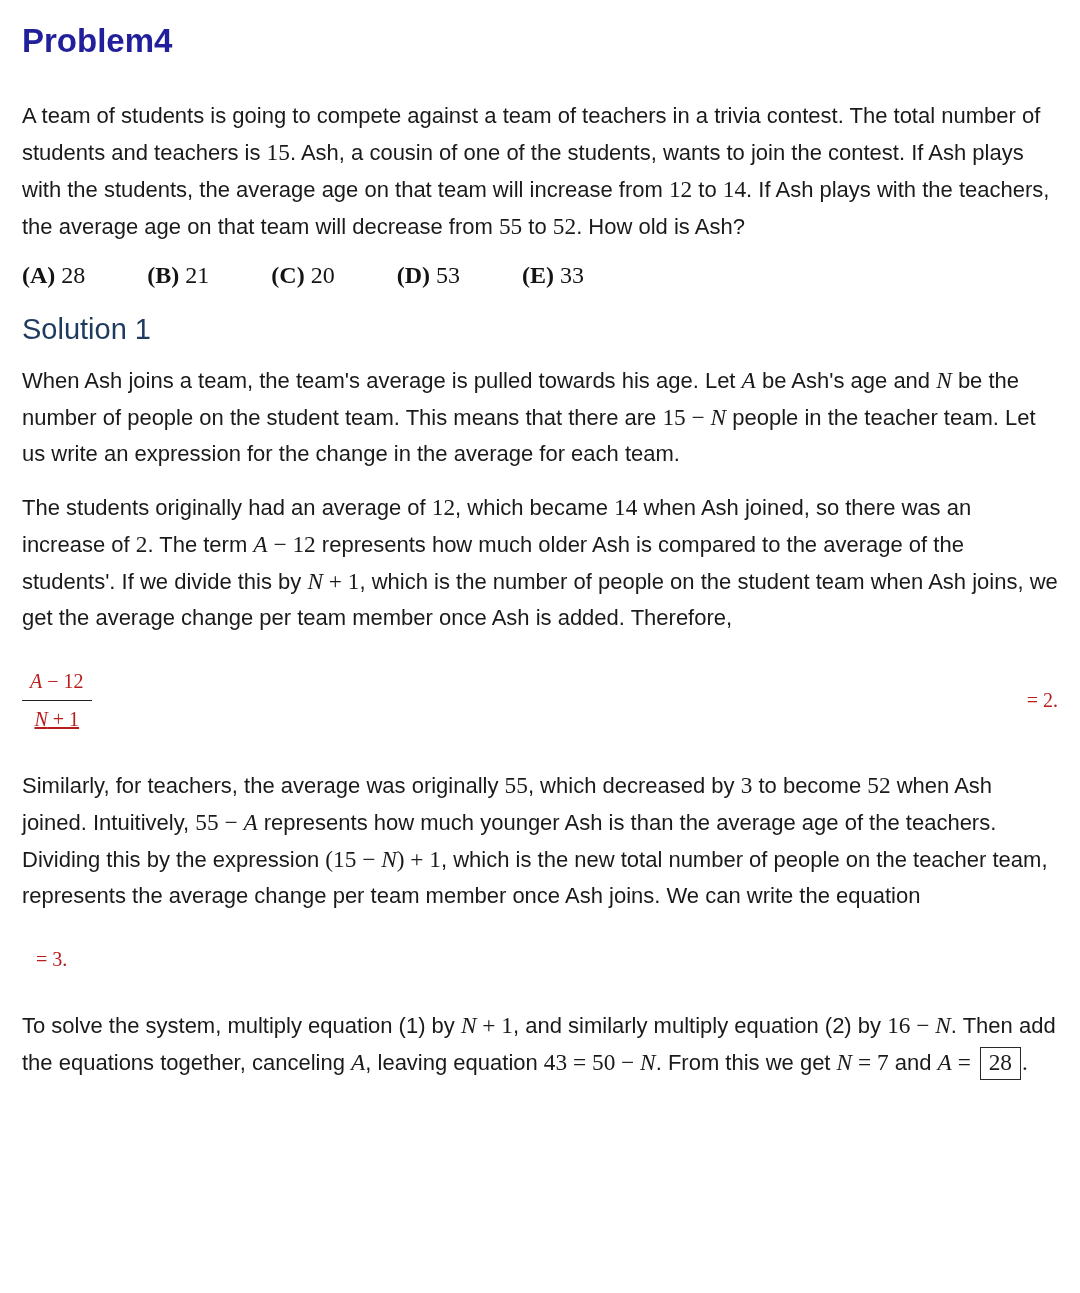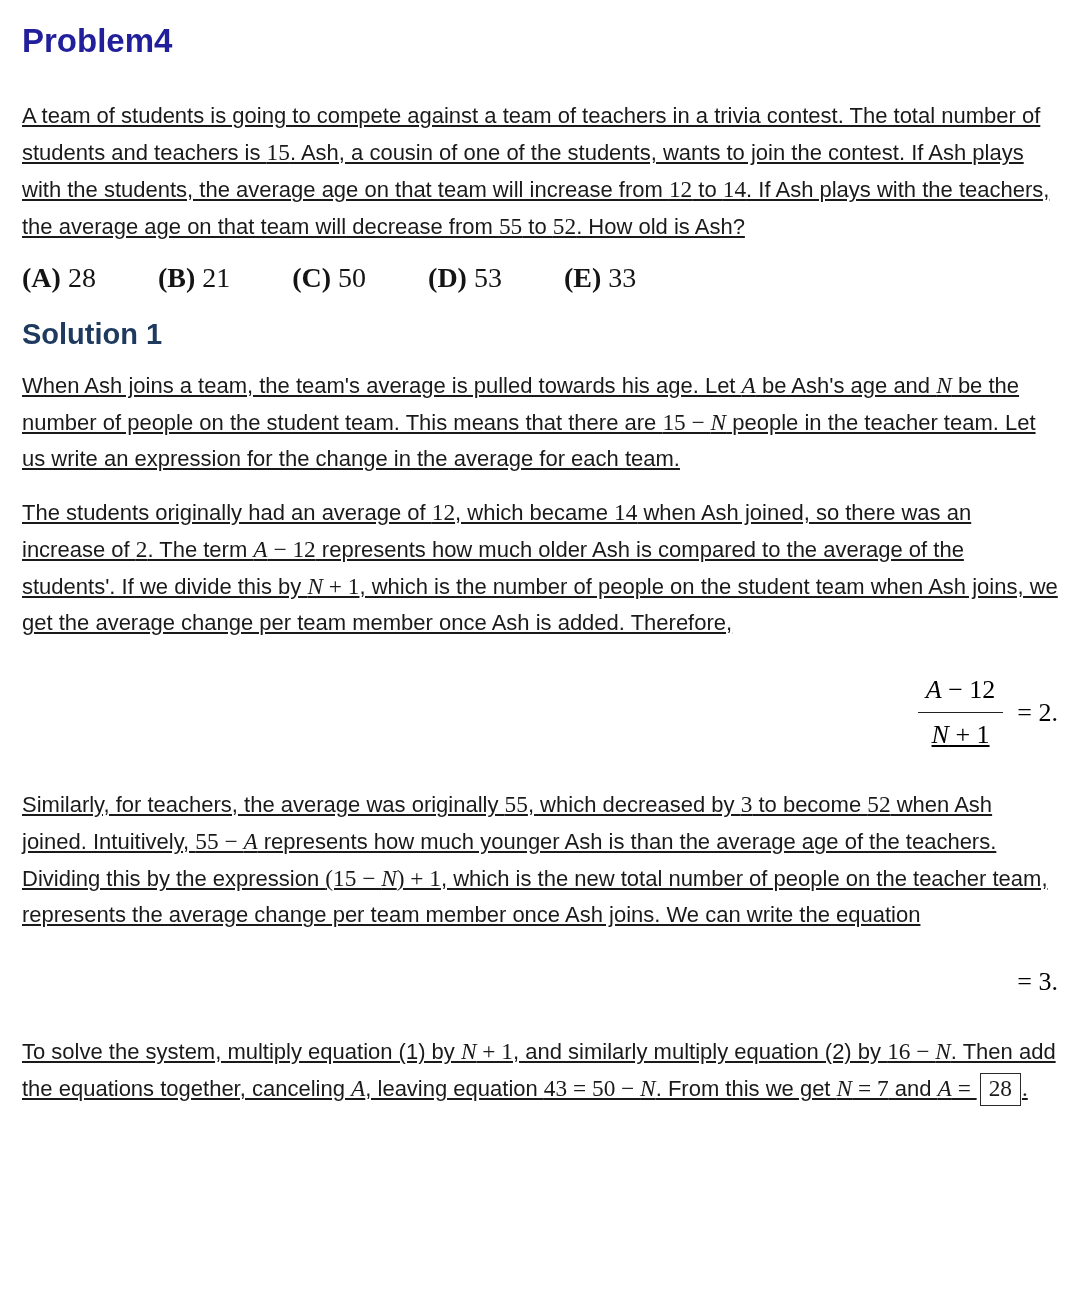--- a/index.html
+++ b/index.html
@@ -18,63 +18,62 @@
   h1.problem-title {
     margin: 8px 0 38px 0;
     font-size: 33px;
     font-weight: 700;
     color: #211f9b;
     letter-spacing: 0px;
   }
   h2.solution-title {
     margin: 24px 0 16px 0;
     font-size: 29px;
-    font-weight: 700;
+    font-weight: 400;
     color: #1e3a5f;
   }
   p.para {
     margin: 0 0 17px 0;
     max-width: 1036px;
     font-size: 22px;
     line-height: 36px;
     color: #1a1a1a;
-    text-decoration: underline;
   }
   
   .seg-p  { font-family: "Liberation Sans", sans-serif; }
   .seg-m  { font-family: "Liberation Serif", "DejaVu Serif", serif; font-size: 1.06em; }
   .seg-mi { font-family: "Liberation Serif", "DejaVu Serif", serif; font-style: italic; font-size: 1.06em; }
   .seg-box {
     font-family: "Liberation Serif", "DejaVu Serif", serif;
     font-size: 1.06em;
     border: 1.5px solid #2a2a2a;
     padding: 1px 8px 3px 8px;
     margin: 0 1px 0 3px;
     display: inline-block;
     line-height: 1.15;
   }
   .choices {
     display: flex;
     gap: 62px;
     margin: 6px 0 10px 0;
     font-family: "Liberation Serif", "DejaVu Serif", serif;
-    font-size: 28px;
+    font-size: 24px;
     color: #141414;
   }
   .choice-label { font-weight: 700; }
   .choice-value { font-weight: 400; }
   .equation {
     display: flex;
-    justify-content: flex-end;
+    justify-content: space-between;
     align-items: center;
     margin: 34px 0 36px 0;
     max-width: 1036px;
     font-family: "Liberation Serif", "DejaVu Serif", serif;
-    font-size: 26px;
-    color: #000000;
+    font-size: 20px;
+    color: #b91c1c;
   }
   .frac { display: inline-flex; flex-direction: column; text-align: center; }
   .frac .num {
     display: block;
     padding: 0 8px 7px 8px;
     border-bottom: 1.7px solid #222222;
   }
   .frac .den { display: block; padding: 7px 8px 0 8px; text-decoration: underline; }
   .equation .rhs { margin-left: 14px; }
   
@@ -85,21 +84,21 @@
 
 <div class="page">
 
   <h1 class="problem-title">Problem4</h1>
 
   <p class="para"><span class="seg-p">A team of students is going to compete against a team of teachers in a trivia contest. The total number of students and teachers is </span><span class="seg-m">15</span><span class="seg-p">. Ash, a cousin of one of the students, wants to join the contest. If Ash plays with the students, the average age on that team will increase from </span><span class="seg-m">12</span><span class="seg-p"> to </span><span class="seg-m">14</span><span class="seg-p">. If Ash plays with the teachers, the average age on that team will decrease from </span><span class="seg-m">55</span><span class="seg-p"> to </span><span class="seg-m">52</span><span class="seg-p">. How old is Ash?</span></p>
 
   <div class="choices">
     <span class="choice"><span class="choice-label">(A)</span> <span class="choice-value">28</span></span>
     <span class="choice"><span class="choice-label">(B)</span> <span class="choice-value">21</span></span>
-    <span class="choice"><span class="choice-label">(C)</span> <span class="choice-value">50</span></span>
+    <span class="choice"><span class="choice-label">(C)</span> <span class="choice-value">20</span></span>
     <span class="choice"><span class="choice-label">(D)</span> <span class="choice-value">53</span></span>
     <span class="choice"><span class="choice-label">(E)</span> <span class="choice-value">33</span></span>
   </div>
 
   <h2 class="solution-title">Solution 1</h2>
 
   <p class="para"><span class="seg-p">When Ash joins a team, the team's average is pulled towards his age. Let </span><span class="seg-mi">A</span><span class="seg-p"> be Ash's age and </span><span class="seg-mi">N</span><span class="seg-p"> be the number of people on the student team. This means that there are </span><span class="seg-m">15 − </span><span class="seg-mi">N</span><span class="seg-p"> people in the teacher team. Let us write an expression for the change in the average for each team.</span></p>
 
   <p class="para"><span class="seg-p">The students originally had an average of </span><span class="seg-m">12</span><span class="seg-p">, which became </span><span class="seg-m">14</span><span class="seg-p"> when Ash joined, so there was an increase of </span><span class="seg-m">2</span><span class="seg-p">. The term </span><span class="seg-mi">A</span><span class="seg-m"> − 12</span><span class="seg-p"> represents how much older Ash is compared to the average of the students'. If we divide this by </span><span class="seg-mi">N</span><span class="seg-m"> + 1</span><span class="seg-p">, which is the number of people on the student team when Ash joins, we get the average change per team member once Ash is added. Therefore,</span></p>
 

